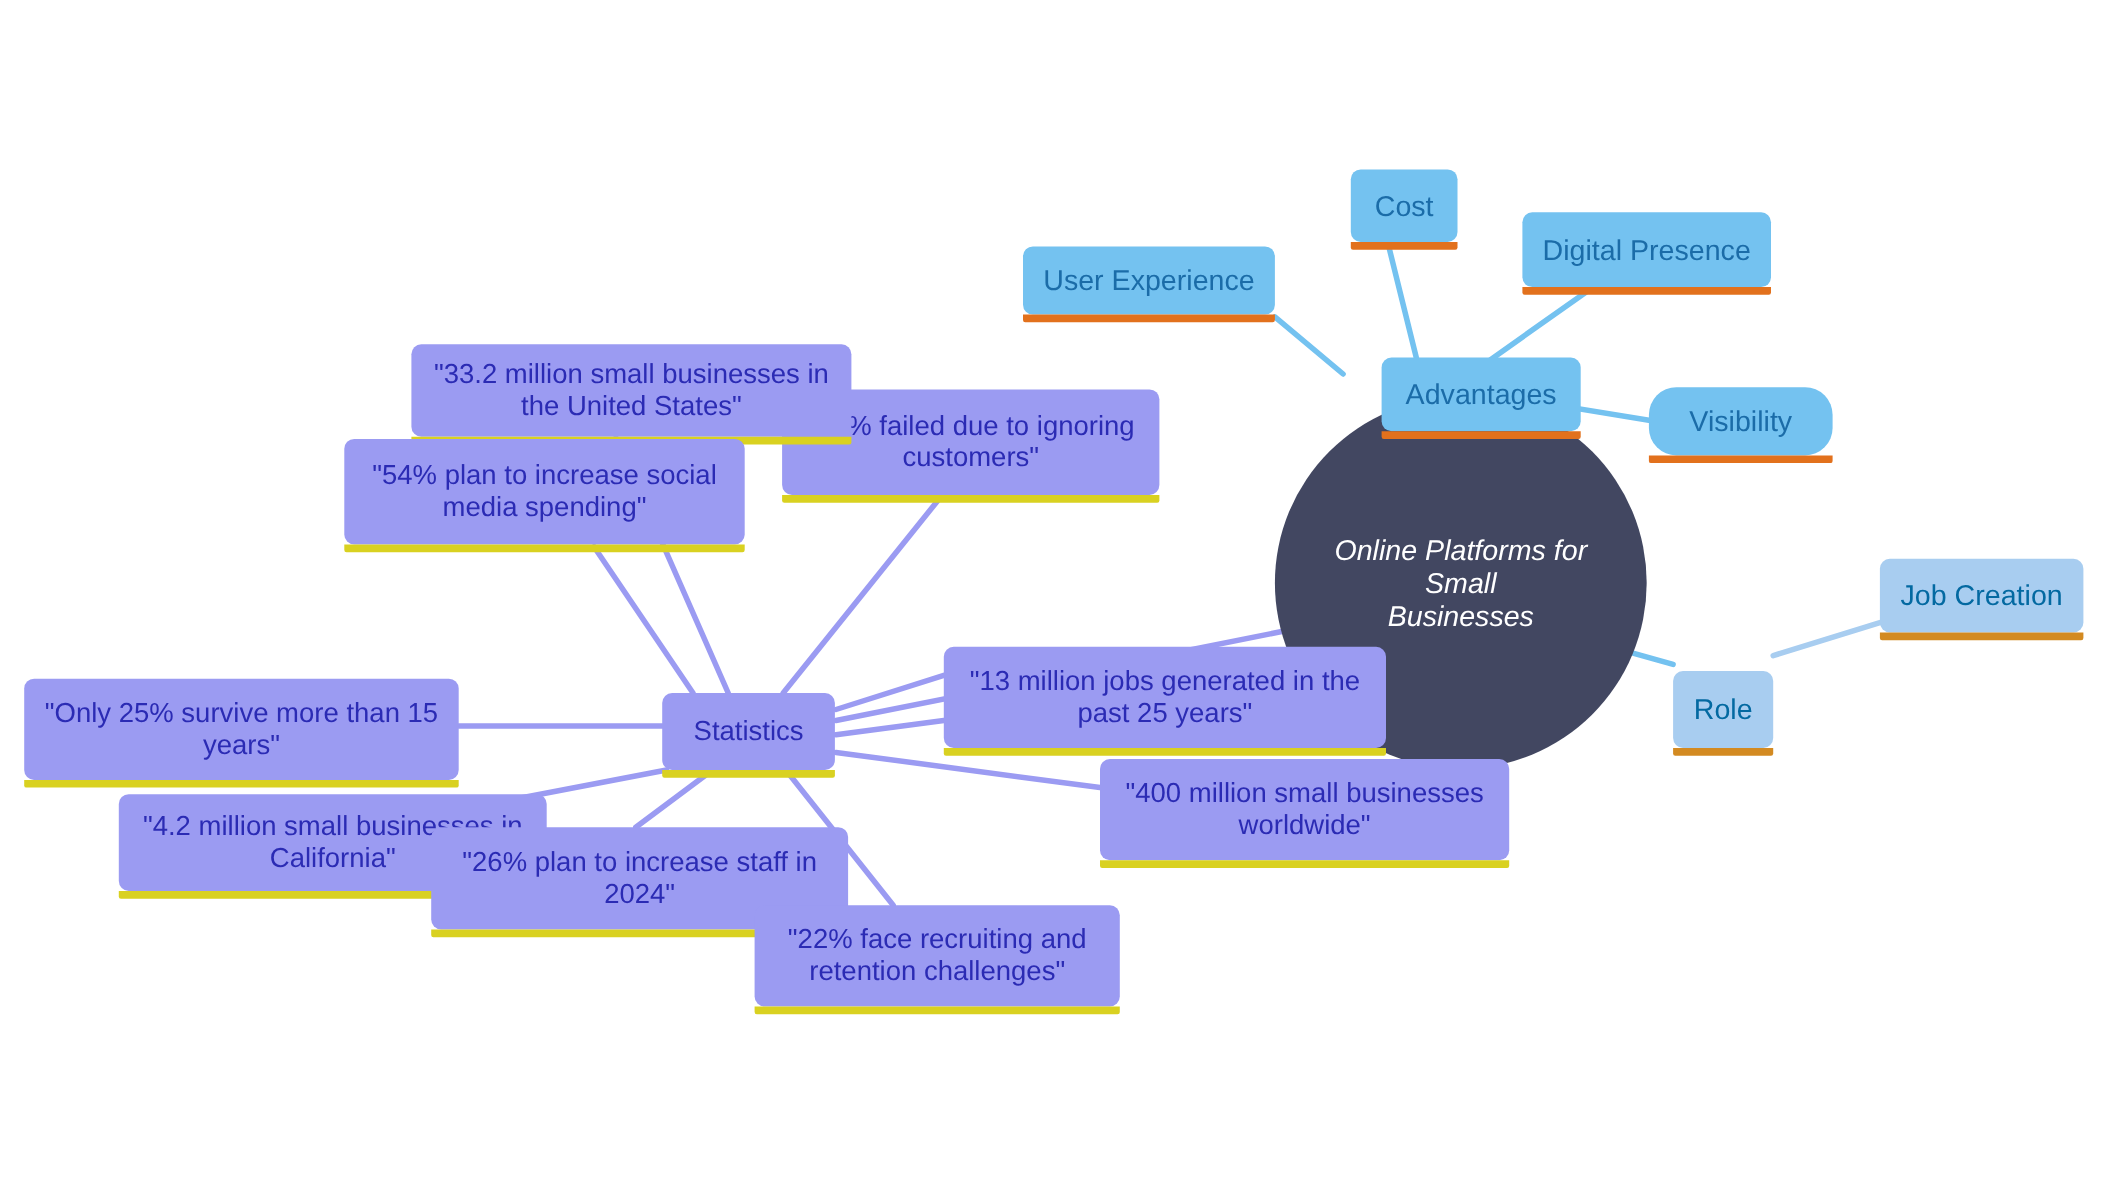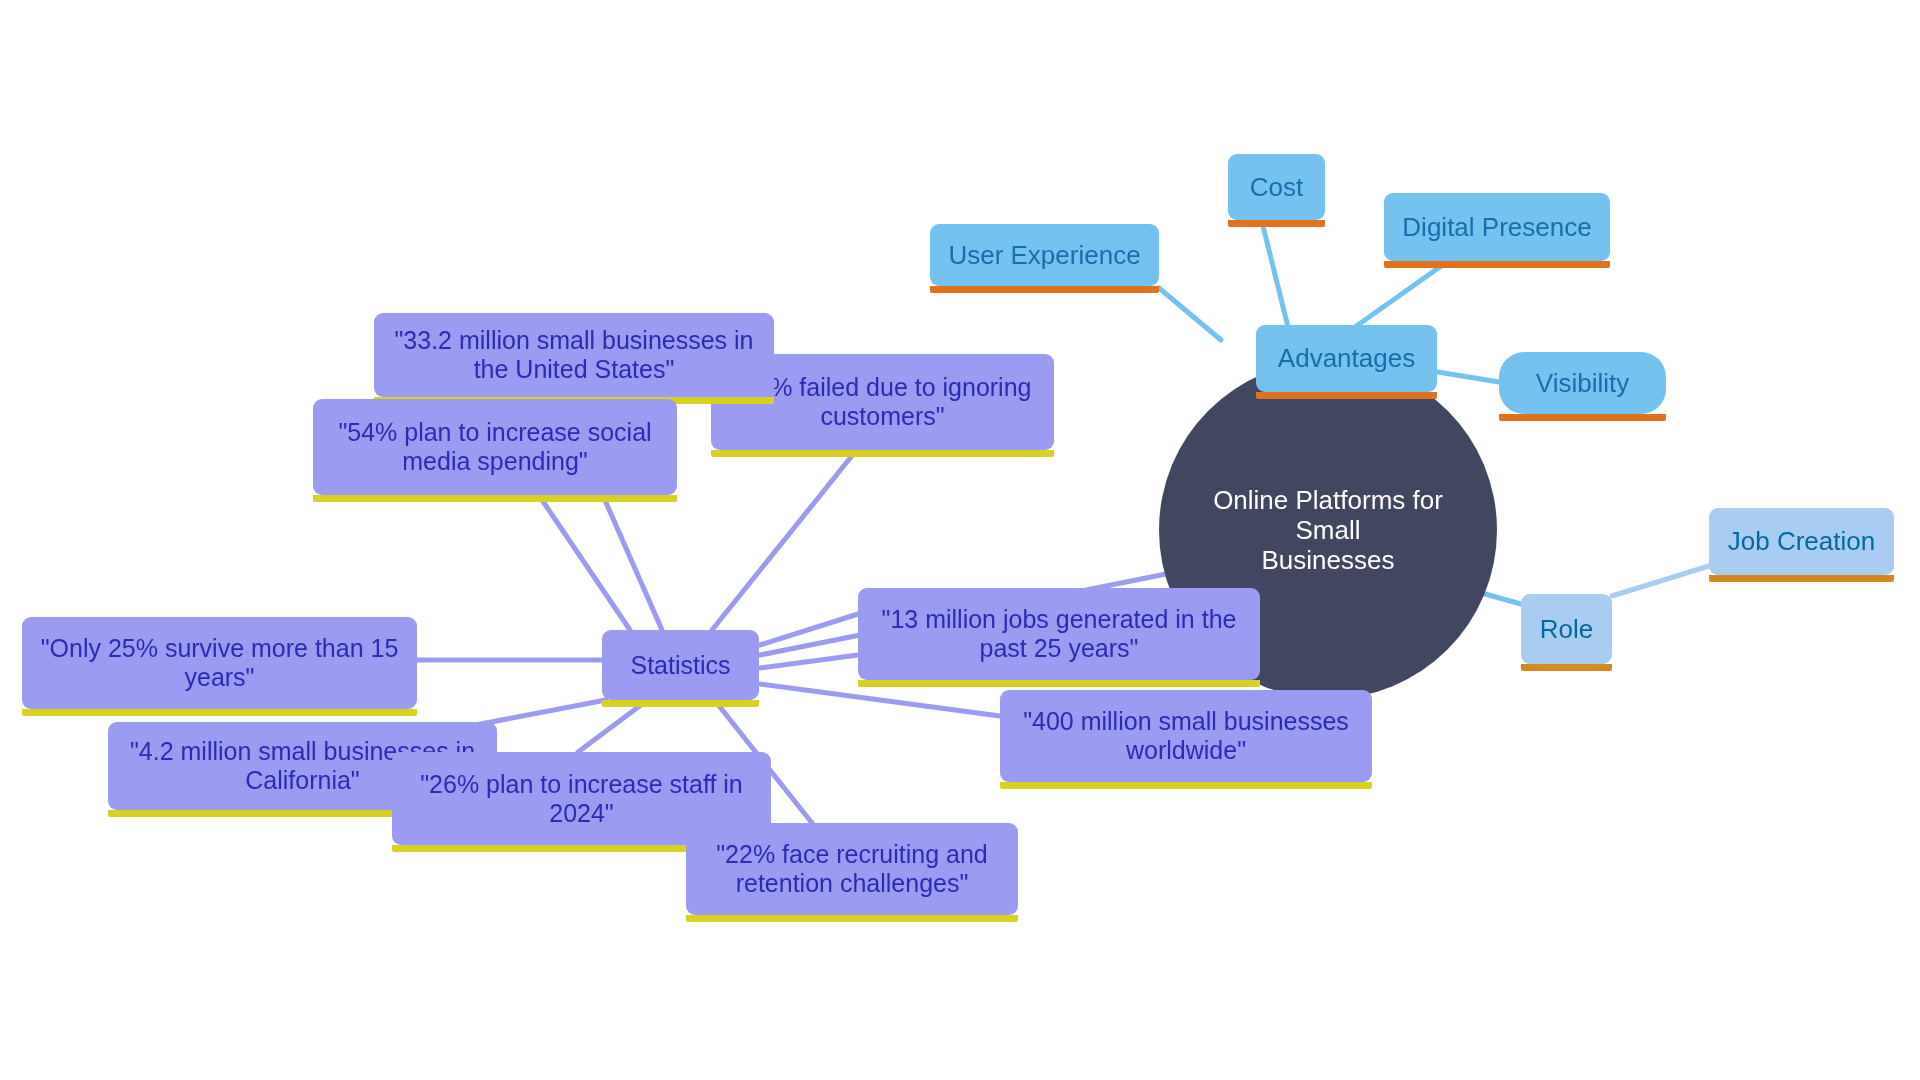--- a/index.html
+++ b/index.html
@@ -54,20 +54,21 @@
     height: 7px;
     border-radius: 0 0 2px 2px;
   }
   
   .root-circle {
     border-radius: 50%;
     background: #424761;
     color: #ffffff;
     font-size: 26px;
     z-index: 6;
+    font-style: italic;
   }
   
   .blue-node {
     background: #74c2f0;
     color: #1b6ca8;
     font-size: 26px;
     z-index: 8;
   }
   .blue-node .underline { background: #e2711d; }
   .blue-soft {
@@ -109,21 +110,21 @@
       <line x1="760" y1="684" x2="1000" y2="716" stroke="#9b9bf2" stroke-width="5" stroke-linecap="round"></line>
     </svg>
   <div id="node-layer">
       <div class="node root-circle" style="left: 1159px; top: 361px; width: 338px; height: 338px;"><span style="padding: 0px 24px;">Online Platforms for Small
 Businesses</span></div>
       <div class="node node-box blue-node" style="left: 1220px; top: 325px; width: 181px; height: 67px; margin-left: 36px;"><span class="node-label">Advantages</span><span class="underline"></span></div>
       <div class="node node-box blue-node" style="left: 1228px; top: 154px; width: 97px; height: 66px;"><span class="node-label">Cost</span><span class="underline"></span></div>
       <div class="node node-box blue-node" style="left: 930px; top: 224px; width: 229px; height: 62px;"><span class="node-label">User Experience</span><span class="underline"></span></div>
       <div class="node node-box blue-node" style="left: 1384px; top: 193px; width: 226px; height: 68px;"><span class="node-label">Digital Presence</span><span class="underline"></span></div>
       <div class="node node-box blue-node" style="left: 1499px; top: 352px; width: 167px; height: 62px; border-radius: 25px;"><span class="node-label">Visibility</span><span class="underline"></span></div>
-      <div class="node node-box blue-node blue-soft" style="left: 1521px; top: 594px; width: 91px; height: 70px;"><span class="node-label">Role</span><span class="underline"></span></div>
+      <div class="node node-box blue-node blue-soft" style="left: 1521px; top: 610px; width: 91px; height: 70px;"><span class="node-label">Role</span><span class="underline"></span></div>
       <div class="node node-box blue-node blue-soft" style="left: 1709px; top: 508px; width: 185px; height: 67px;"><span class="node-label">Job Creation</span><span class="underline"></span></div>
       <div class="node node-box purple-node" style="left: 602px; top: 630px; width: 157px; height: 70px; text-align: center;"><span class="node-label">Statistics</span><span class="underline"></span></div>
       <div class="node node-box purple-node" style="left: 374px; top: 313px; width: 400px; height: 84px; z-index: 11;"><span class="node-label">"33.2 million small businesses in
 the United States"</span><span class="underline"></span></div>
       <div class="node node-box purple-node" style="left: 711px; top: 354px; width: 343px; height: 96px; z-index: 10;"><span class="node-label">"14% failed due to ignoring
 customers"</span><span class="underline"></span></div>
       <div class="node node-box purple-node" style="left: 313px; top: 399px; width: 364px; height: 96px; z-index: 12;"><span class="node-label">"54% plan to increase social
 media spending"</span><span class="underline"></span></div>
       <div class="node node-box purple-node" style="left: 22px; top: 617px; width: 395px; height: 92px; z-index: 11;"><span class="node-label">"Only 25% survive more than 15
 years"</span><span class="underline"></span></div>

